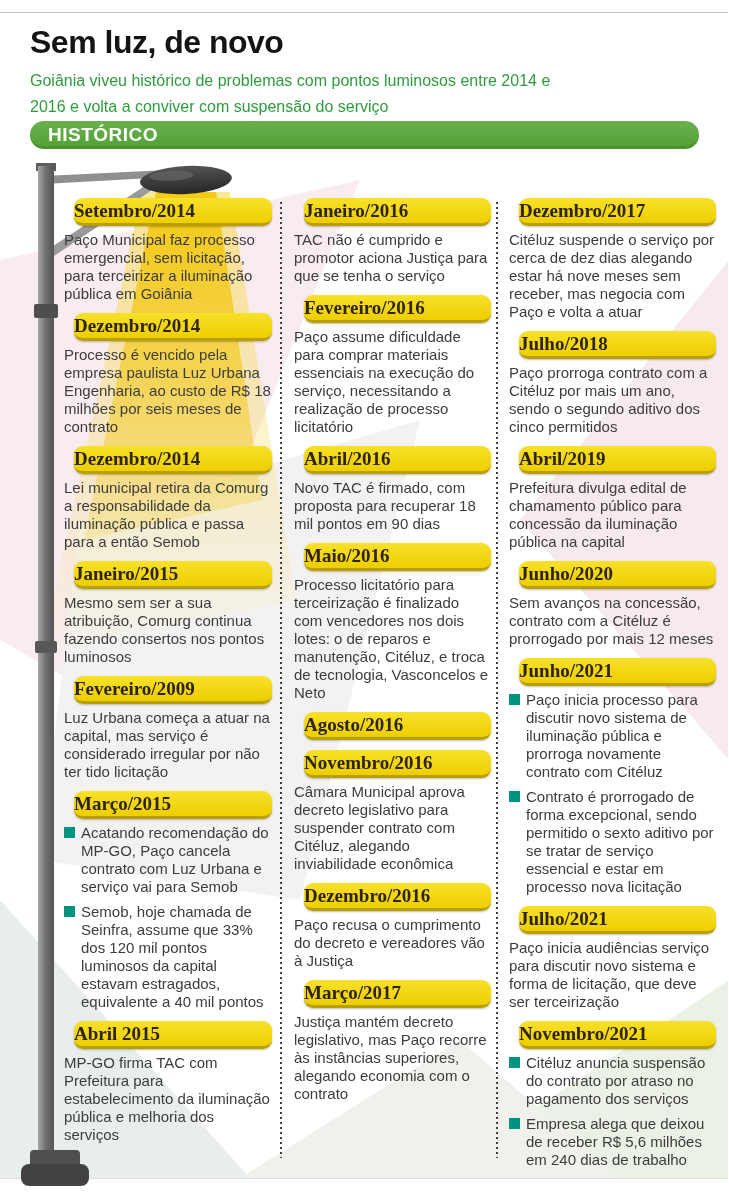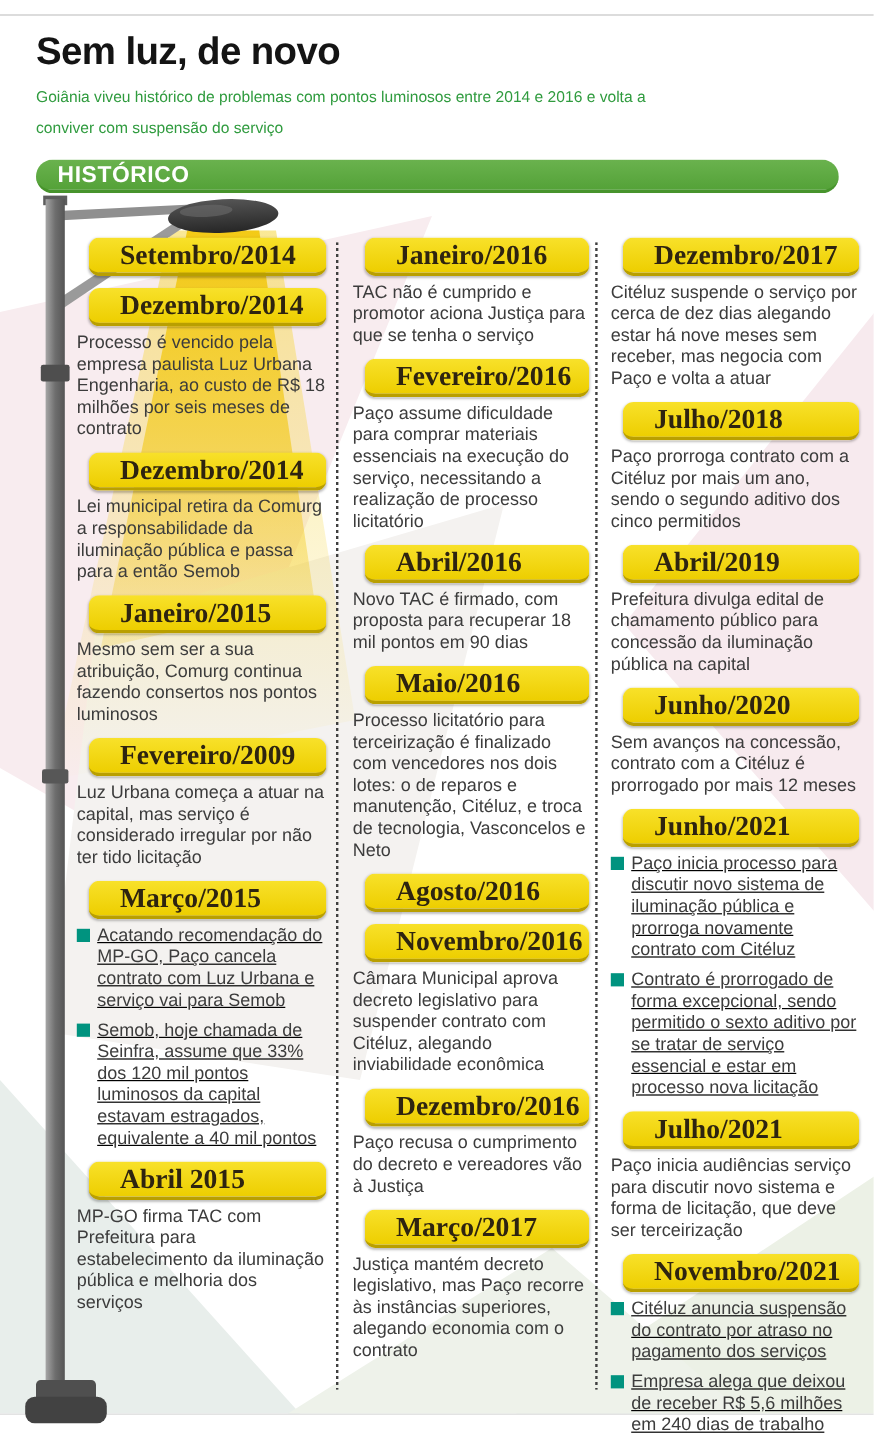--- a/index.html
+++ b/index.html
@@ -4,48 +4,48 @@
 <style>
   html,body{margin:0;padding:0;}
   body{background:#ffffff;font-family:"Liberation Sans",sans-serif;}
   .page{position:relative;width:728px;height:1200px;background:#fff;overflow:hidden;}
 
   .top-rule{position:absolute;left:0;top:12px;width:729px;height:1px;background:#c6c6c6;}
 
   .page-title{position:absolute;left:30px;top:24px;width:650px;
     font-size:32px;font-weight:bold;letter-spacing:-0.5px;color:#141414;}
   .page-subtitle{position:absolute;left:30px;top:68px;width:540px;
-    font-size:13px;line-height:26px;color:#2f9b3e;}
+    font-size:16px;line-height:26px;color:#2f9b3e;}
 
   .banner{position:absolute;left:30px;top:121px;width:669px;height:28px;
     background:linear-gradient(#6ab24e,#54a238);border-bottom:3px solid #47942c;
     border-radius:14px;color:#ffffff;font-size:19px;font-weight:bold;
-    letter-spacing:0.5px;line-height:28px;padding-left:18px;box-sizing:border-box;margin-top:12px;}
+    letter-spacing:0.5px;line-height:28px;padding-left:18px;box-sizing:border-box;}
 
   .bg-art,.lamp-art{position:absolute;left:0;top:0;}
   .bg-art{z-index:0;} .lamp-art{z-index:1;}
 
   .col{position:absolute;top:198px;z-index:3;}
   .col-0{left:64px;width:208px;}
   .col-1{left:294px;width:197px;}
   .col-2{left:509px;width:207px;}
 
   .divider{position:absolute;top:202px;height:956px;width:2px;z-index:2;
     background:repeating-linear-gradient(180deg,#3f3f3f 0 2px,transparent 2px 5px);}
   .divider-1{left:280px;} .divider-2{left:496px;}
 
   .entry{margin-bottom:10px;}
   .date-badge{margin-left:10px;margin-bottom:5px;
     background:linear-gradient(#f8e12a,#edce00);
     border-bottom:3px solid #b99f00;border-radius:9px;
     box-shadow:0 1px 2px rgba(0,0,0,0.25);
     font-family:"Liberation Serif",serif;font-weight:bold;
-    font-size:23px;color:#2e2410;padding:2px 26px 1px;box-sizing:border-box;}
+    font-size:19px;color:#2e2410;padding:2px 0 1px;box-sizing:border-box;}
   .entry-text{font-size:15px;line-height:18px;color:#3c3c3c;margin:0 0 4px 0;}
-  .bullet-item{display:flex;margin:0 0 7px 0;text-decoration:underline;}
+  .bullet-item{display:flex;margin:0 0 7px 0;}
   .bullet-square{flex:none;width:11px;height:11px;background:#00937f;margin:3px 6px 0 0;}
   .bullet-text{font-size:15px;line-height:18px;color:#3c3c3c;}
 
   .bottom-rule{position:absolute;left:0;top:1178px;width:729px;height:1px;background:#ddd;}
 </style>
 </head>
 <body>
 
 <div class="page">
 
@@ -105,20 +105,21 @@
   <div class="page-title">Sem luz, de novo</div>
   <div class="page-subtitle">Goiânia viveu histórico de problemas com pontos luminosos entre 2014 e 2016 e volta a conviver com suspensão do serviço</div>
   <div class="banner">HISTÓRICO</div>
 
   <div class="divider divider-1"></div>
   <div class="divider divider-2"></div>
 
   <div class="col col-0">
       <div class="entry">
         <div class="date-badge">Setembro/2014</div>
+        <div class="entry-text">Paço Municipal faz processo emergencial, sem licitação, para terceirizar a iluminação pública em Goiânia</div>
       </div>
       <div class="entry">
         <div class="date-badge">Dezembro/2014</div>
         <div class="entry-text">Processo é vencido pela empresa paulista Luz Urbana Engenharia, ao custo de R$ 18 milhões por seis meses de contrato</div>
       </div>
       <div class="entry">
         <div class="date-badge">Dezembro/2014</div>
         <div class="entry-text">Lei municipal retira da Comurg a responsabilidade da iluminação pública e passa para a então Semob</div>
       </div>
       <div class="entry">

